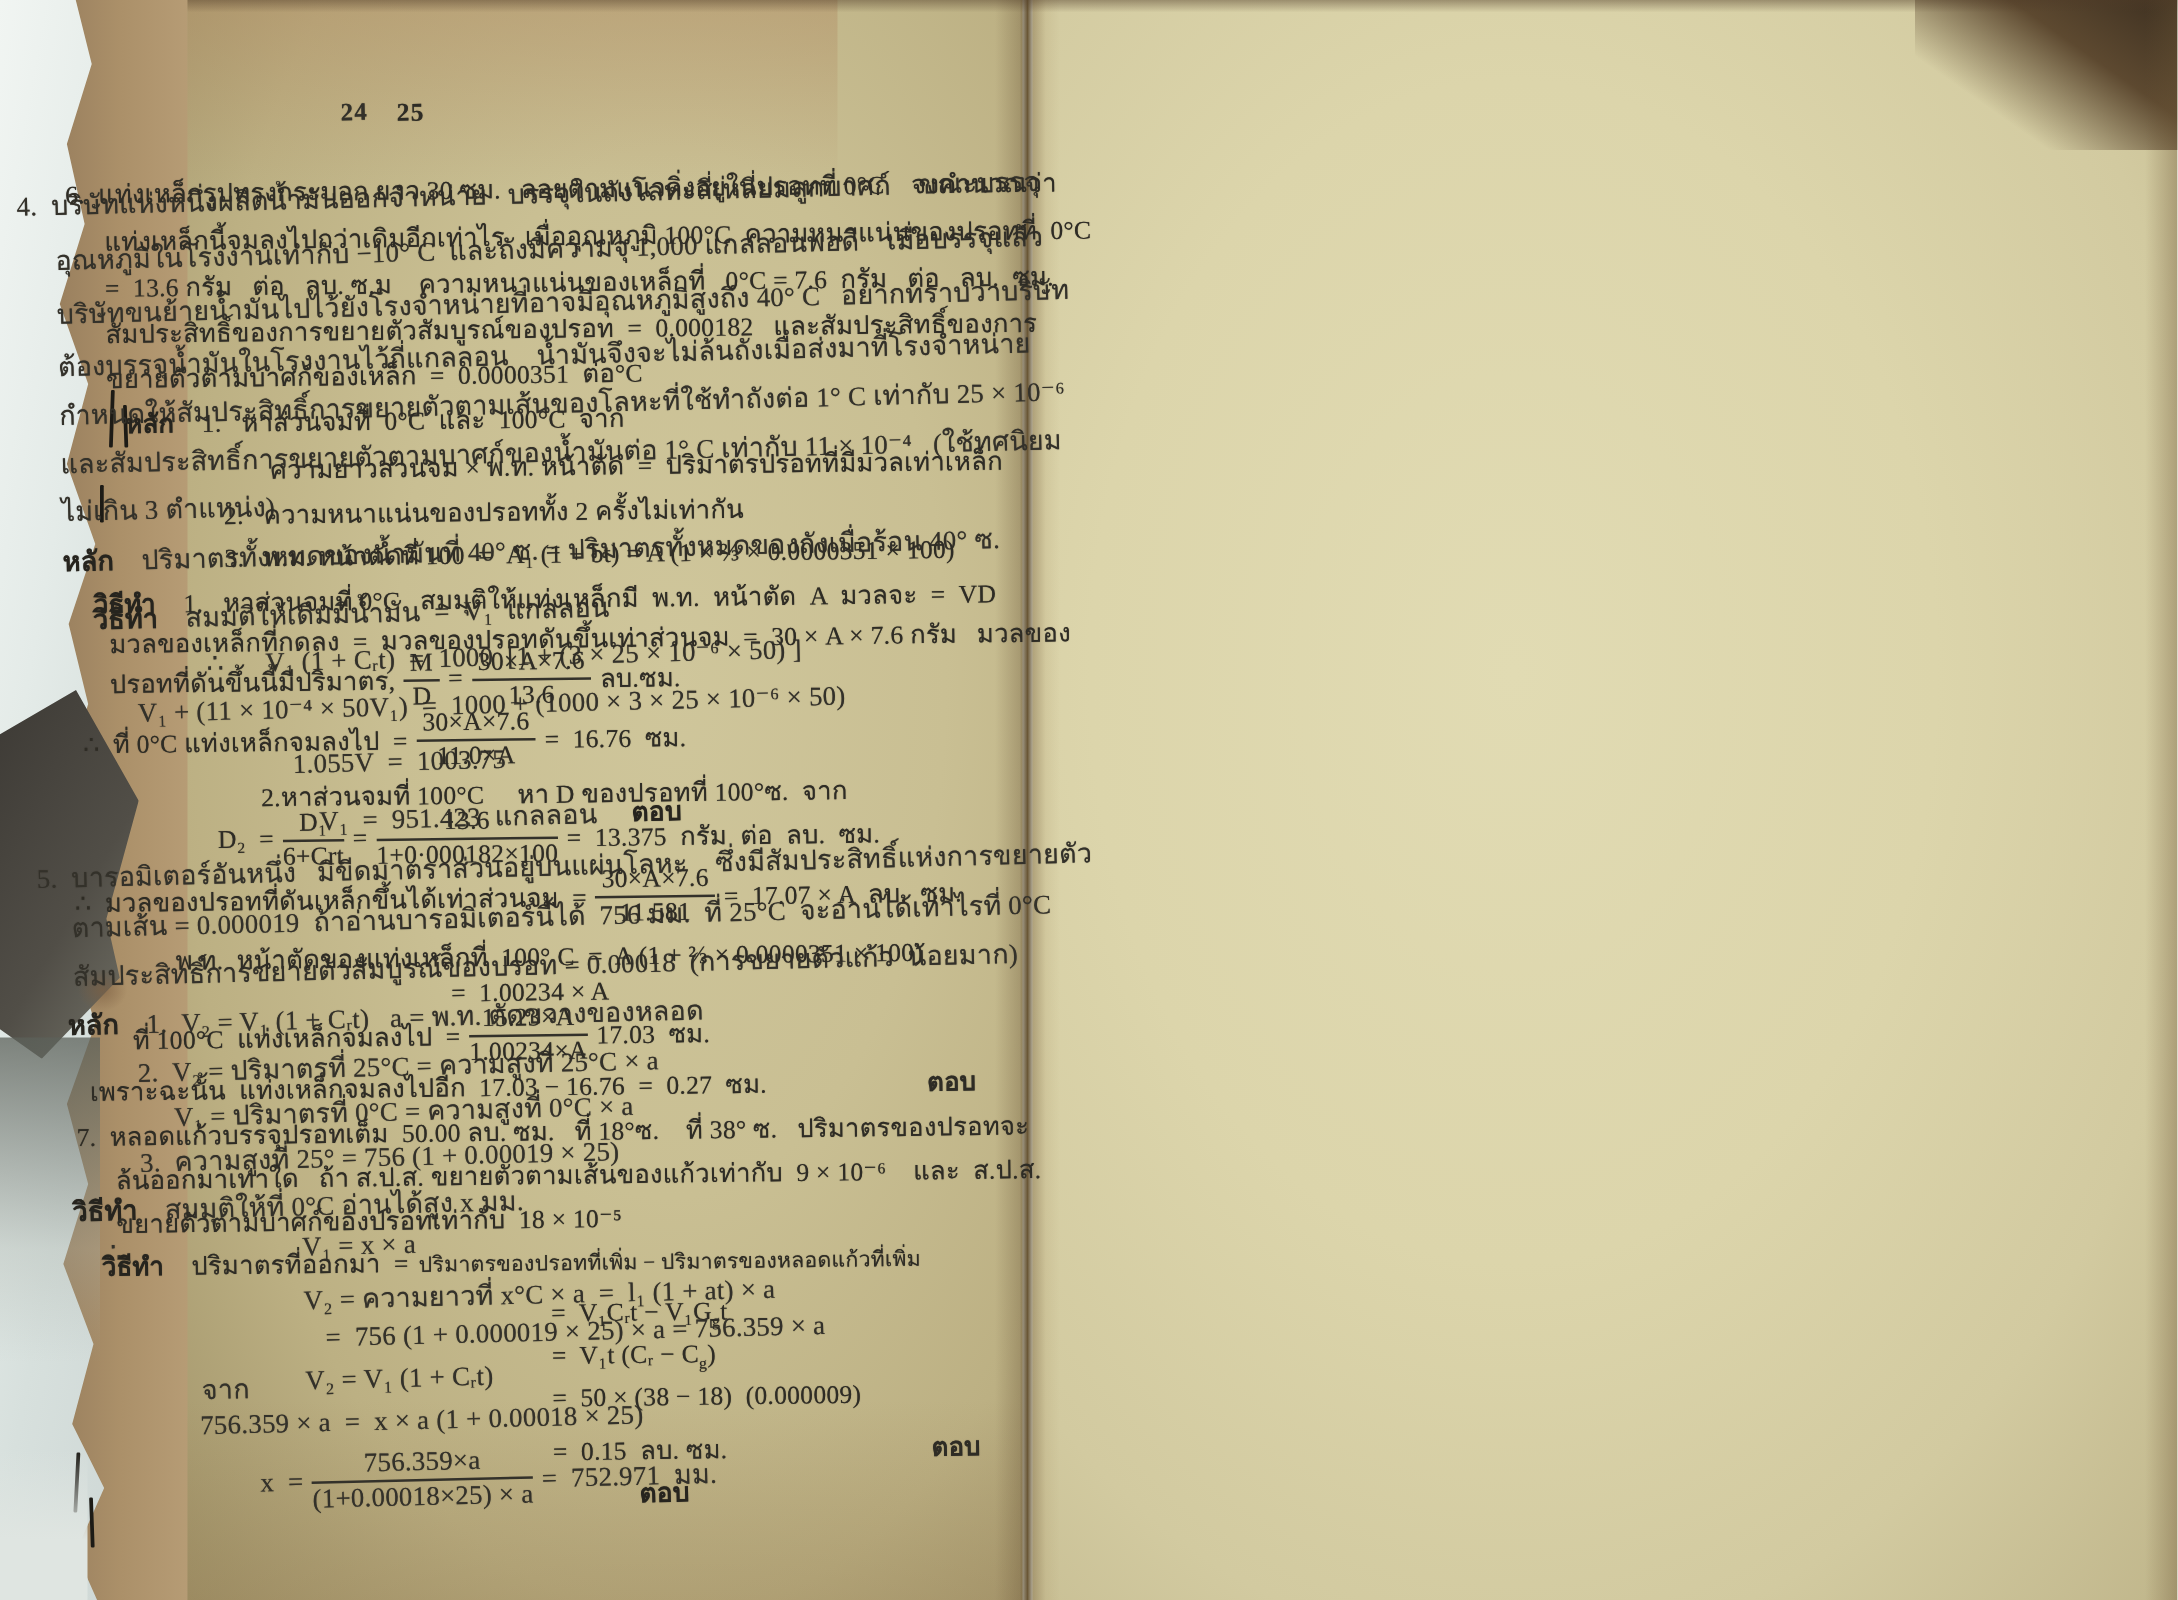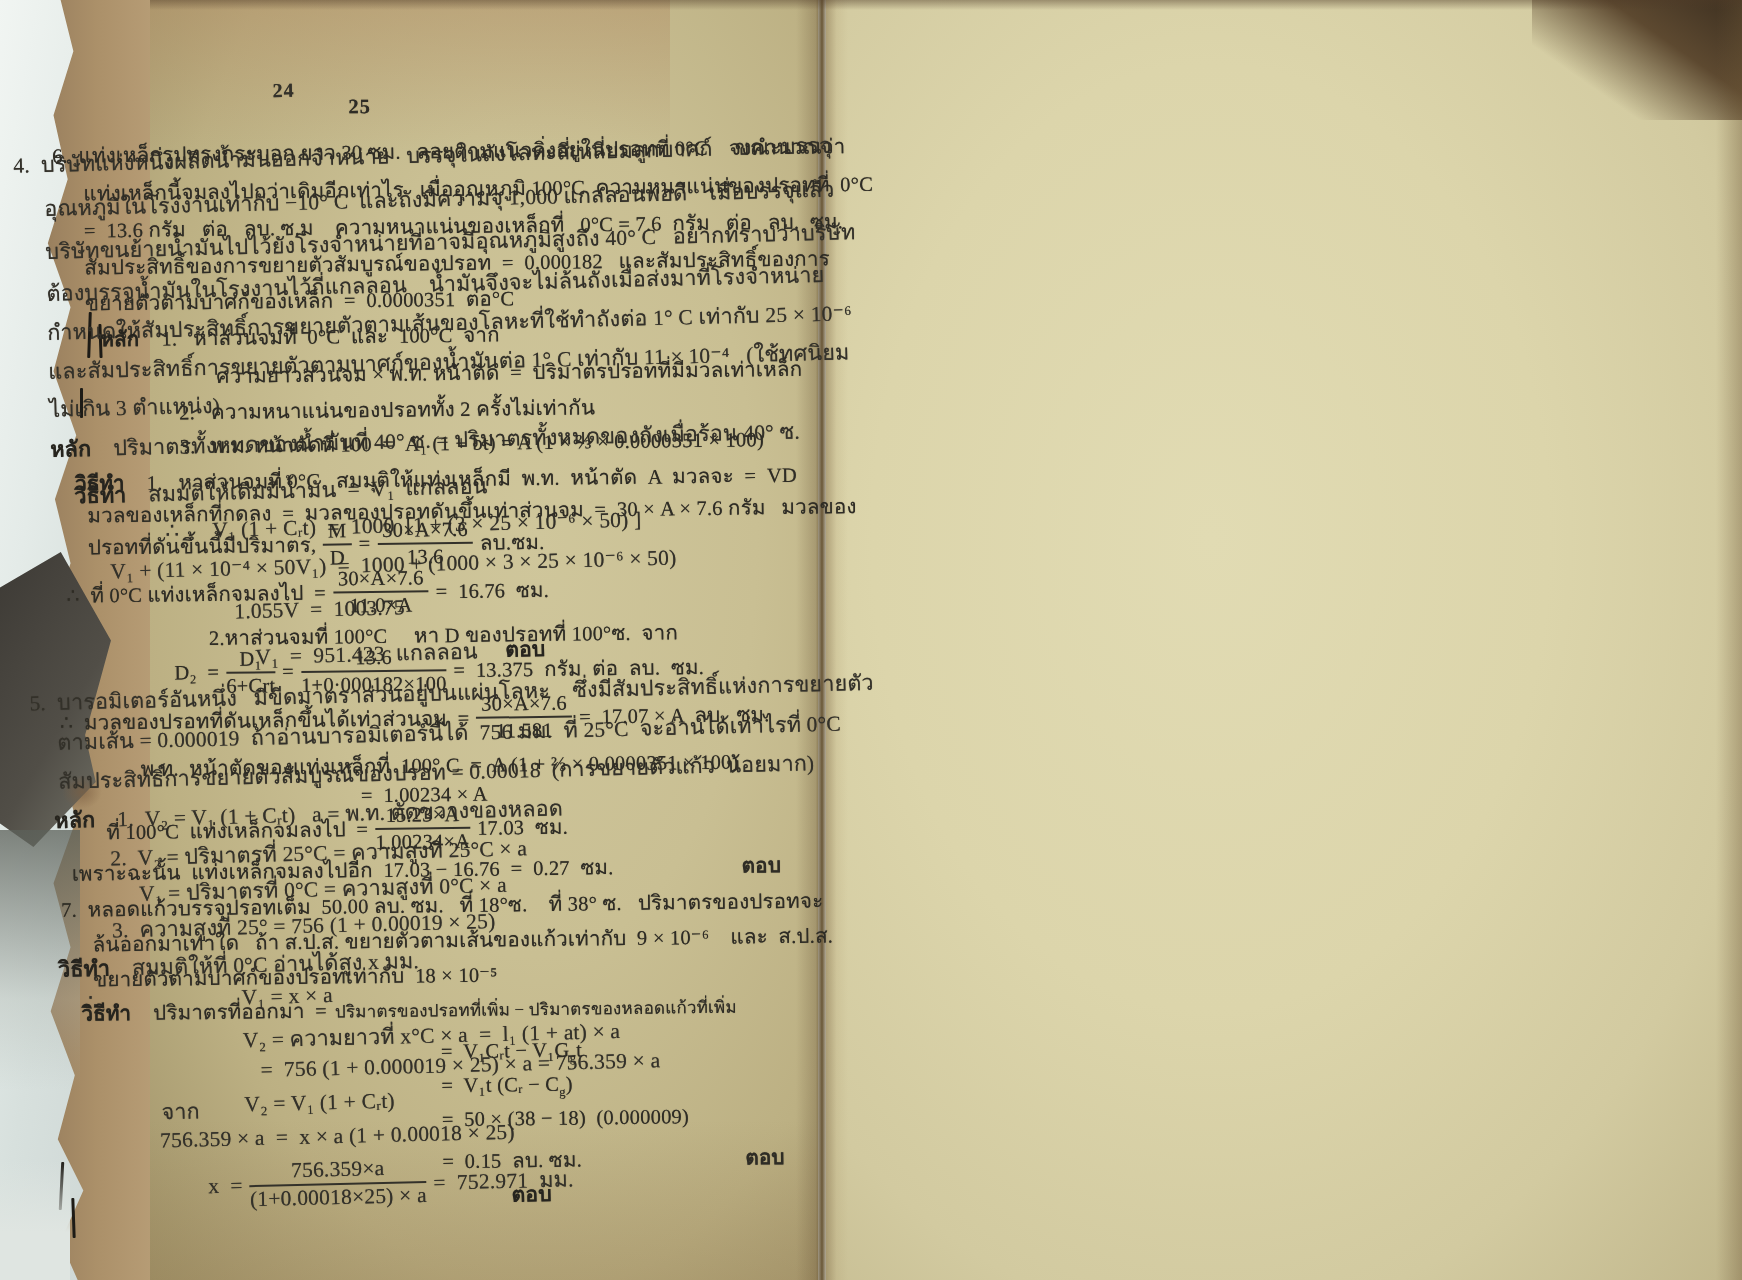--- a/index.html
+++ b/index.html
@@ -135,21 +135,21 @@
 
     <div class="ln fr" style="left:195px;top:1158px;">
       <span>x  =</span>
       <span class="frac"><span class="num">756.359×a</span><span class="den">(1+0.00018×25) × a</span></span>
       <span>=  752.971  มม.</span>
     </div>
     <div class="ln ans" style="left:498px;top:1182px;">ตอบ</div>
   </div>
 
   <div class="right-page page-text right-text" style="background:none;">
-    <div class="ln pagenum" style="left:355px;top:78px;margin-top:16px;">25</div>
+    <div class="ln pagenum" style="left:324px;top:78px;">25</div>
 
     <div class="ln" style="left:58px;top:134px;">6.  แท่งเหล็กรูปทรงกระบอก ยาว 30 ซม.   ลอยตามแนวดิ่งอยู่ในปรอทที่ 0°C    จงคำนวณว่า</div>
     <div class="ln" style="left:89px;top:172px;">แท่งเหล็กนี้จมลงไปกว่าเดิมอีกเท่าไร   เมื่ออุณหภูมิ 100°C  ความหนาแน่นของปรอทที่  0°C</div>
     <div class="ln" style="left:89px;top:209px;">=  13.6 กรัม   ต่อ   ลบ. ซ.ม    ความหนาแน่นของเหล็กที่   0°C = 7.6  กรัม   ต่อ   ลบ.  ซม.</div>
     <div class="ln" style="left:89px;top:246px;">สัมประสิทธิ์ของการขยายตัวสัมบูรณ์ของปรอท  =  0.000182   และสัมประสิทธิ์ของการ</div>
     <div class="ln" style="left:89px;top:282px;">ขยายตัวตามบาศก์ของเหล็ก  =  0.0000351  ต่อ°C</div>
 
     <div class="ln" style="left:104px;top:318px;"><b class="lbl">หลัก</b><span>1.   หาส่วนจมที่  0°C  และ  100°C  จาก</span></div>
     <div class="ln" style="left:219px;top:356px;">ความยาวส่วนจม × พ.ท. หน้าตัด  =  ปริมาตรปรอทที่มีมวลเท่าเหล็ก</div>
     <div class="ln" style="left:182px;top:392px;">2.   ความหนาแน่นของปรอททั้ง 2 ครั้งไม่เท่ากัน</div>

